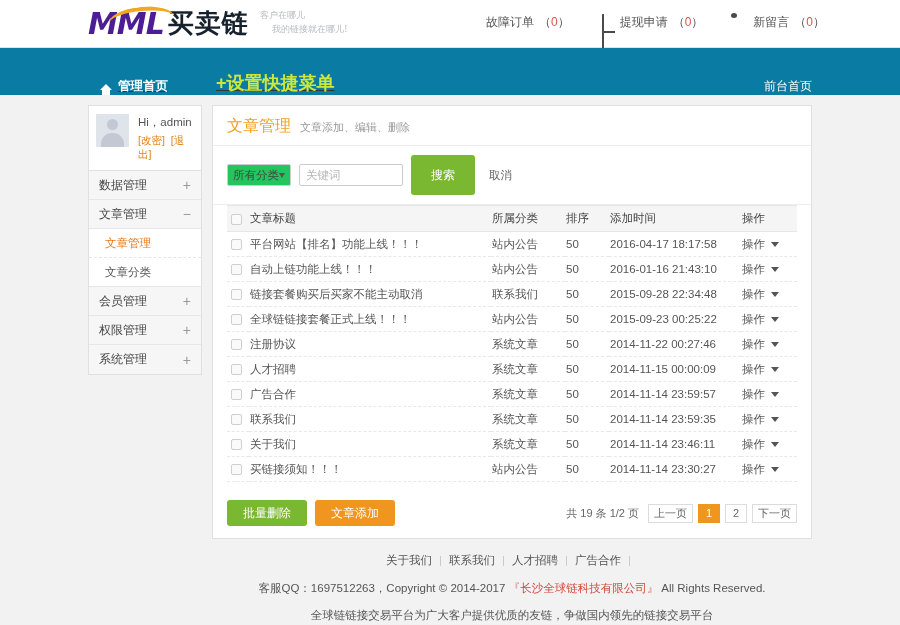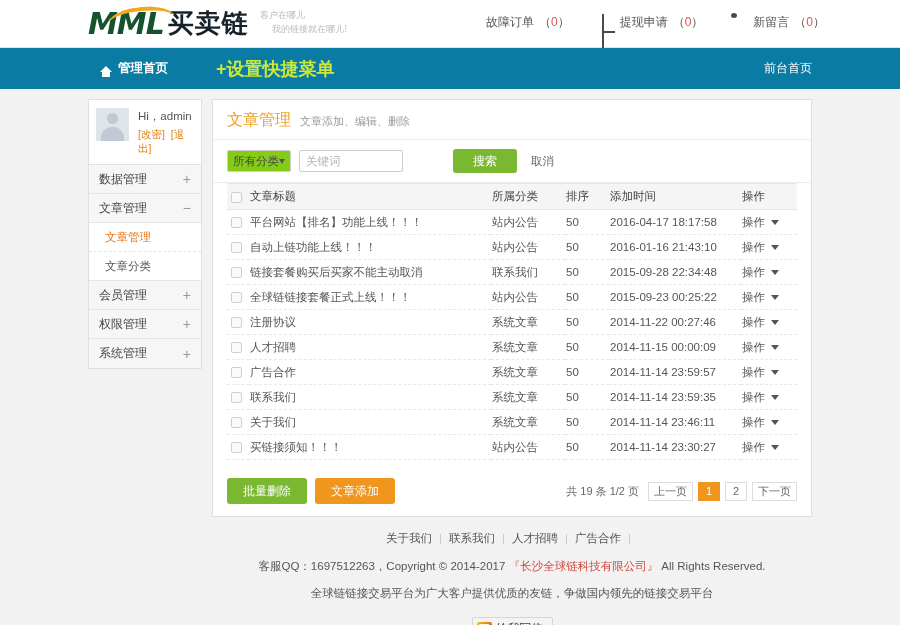--- a/index.html
+++ b/index.html
@@ -23,21 +23,21 @@
   .logo-wrap {
     position: absolute; left: 88px; top: 6px;
     display: flex; align-items: center;
   }
   .logo-mml {
     font-family: "DejaVu Sans", sans-serif;
     font-size: 30px; font-weight: bold; font-style: italic;
     letter-spacing: -1px;
     line-height: 1;
   }
-  .logo-m1 { color: #14532d; }
+  .logo-m1 { color: #4c1d95; }
   .logo-cn {
     font-size: 26px; font-weight: bold; color: #17212b;
     margin-left: 4px; letter-spacing: 1px;
   }
   .logo-arc {
     position: absolute; left: 20px; top: -2px;
     width: 66px; height: 16px;
     border-top: 4px solid #f0a81e;
     border-radius: 60% 60% 0 0 / 100% 100% 0 0;
     border-left: 0; border-right: 0; border-bottom: 0;
@@ -77,24 +77,25 @@
     width: 13px; height: 9px; background: #4a4a4a;
     border-radius: 6px 6px 6px 2px; margin-top: 2px; position: relative;
   }
   .ico-chat::after {
     content:""; position:absolute; right:-2px; top:-3px;
     width: 6px; height: 5px; background:#4a4a4a; border-radius: 50%;
   }
 
   
   .nav {
-    height: 41px;
+    height: 47px;
     background: #0a7ca3;
-    display: flex; align-items: center;
+    display: flex; align-items: flex-end;
     position: relative;
+    text-decoration: underline;
   }
   .nav-home {
     margin-left: 100px;
     color: #fff; font-size: 12.5px; font-weight: bold;
     display: flex; align-items: center; gap: 6px; cursor: pointer;
   }
   .home-ico {
     width: 0; height: 0;
     border-left: 6px solid transparent;
     border-right: 6px solid transparent;
@@ -171,42 +172,41 @@
   }
   .panel-title { font-size: 16px; color: #f0a020; font-weight: normal; }
   .panel-sub { font-size: 11px; color: #9a9a9a; }
 
   .toolbar {
     padding: 9px 14px; display: flex; align-items: center; gap: 8px;
     border-bottom: 1px solid #ededed;
   }
   .select-box {
     position: relative; width: 64px; height: 22px;
-    border: 1px solid #ccc; background: #84cc16; border-radius: 2px;
+    border: 1px solid #ccc; background: #22c55e; border-radius: 2px;
     display: flex; align-items: center; padding: 0 5px;
     font-size: 11.5px; color: #444; cursor: pointer;
   }
   .select-box .caret {
     position: absolute; right: 5px; top: 8px;
     width: 0; height: 0;
     border-left: 3.5px solid transparent;
     border-right: 3.5px solid transparent;
     border-top: 5px solid #555;
   }
   .kw-input {
     width: 104px; height: 22px; border: 1px solid #ccc; border-radius: 2px;
     padding: 0 6px; font-size: 11.5px; color: #333;
     font-family: "Liberation Sans", sans-serif; outline: none;
   }
   .kw-input::placeholder { color: #b6b6b6; }
   .btn-search {
-    width: 64px; height: 24px; background: #7ab831; border: 0; border-radius: 3px;
+    width: 64px; height: 40px; background: #7ab831; border: 0; border-radius: 3px;
     color: #fff; font-size: 12px; cursor: pointer;
     font-family: "Liberation Sans", sans-serif;
-    margin-left: 42px;
   }
   .link-cancel { color: #666; font-size: 11.5px; margin-left: 6px; cursor: pointer; }
 
   .tbl-wrap { padding: 0 14px 10px 14px; }
   table { width: 100%; border-collapse: collapse; }
   thead th {
     background: #f5f5f5; height: 26px;
     font-size: 11.5px; font-weight: normal; color: #444;
     text-align: left; border-top: 1px solid #e6e6e6; border-bottom: 1px solid #e6e6e6;
   }

